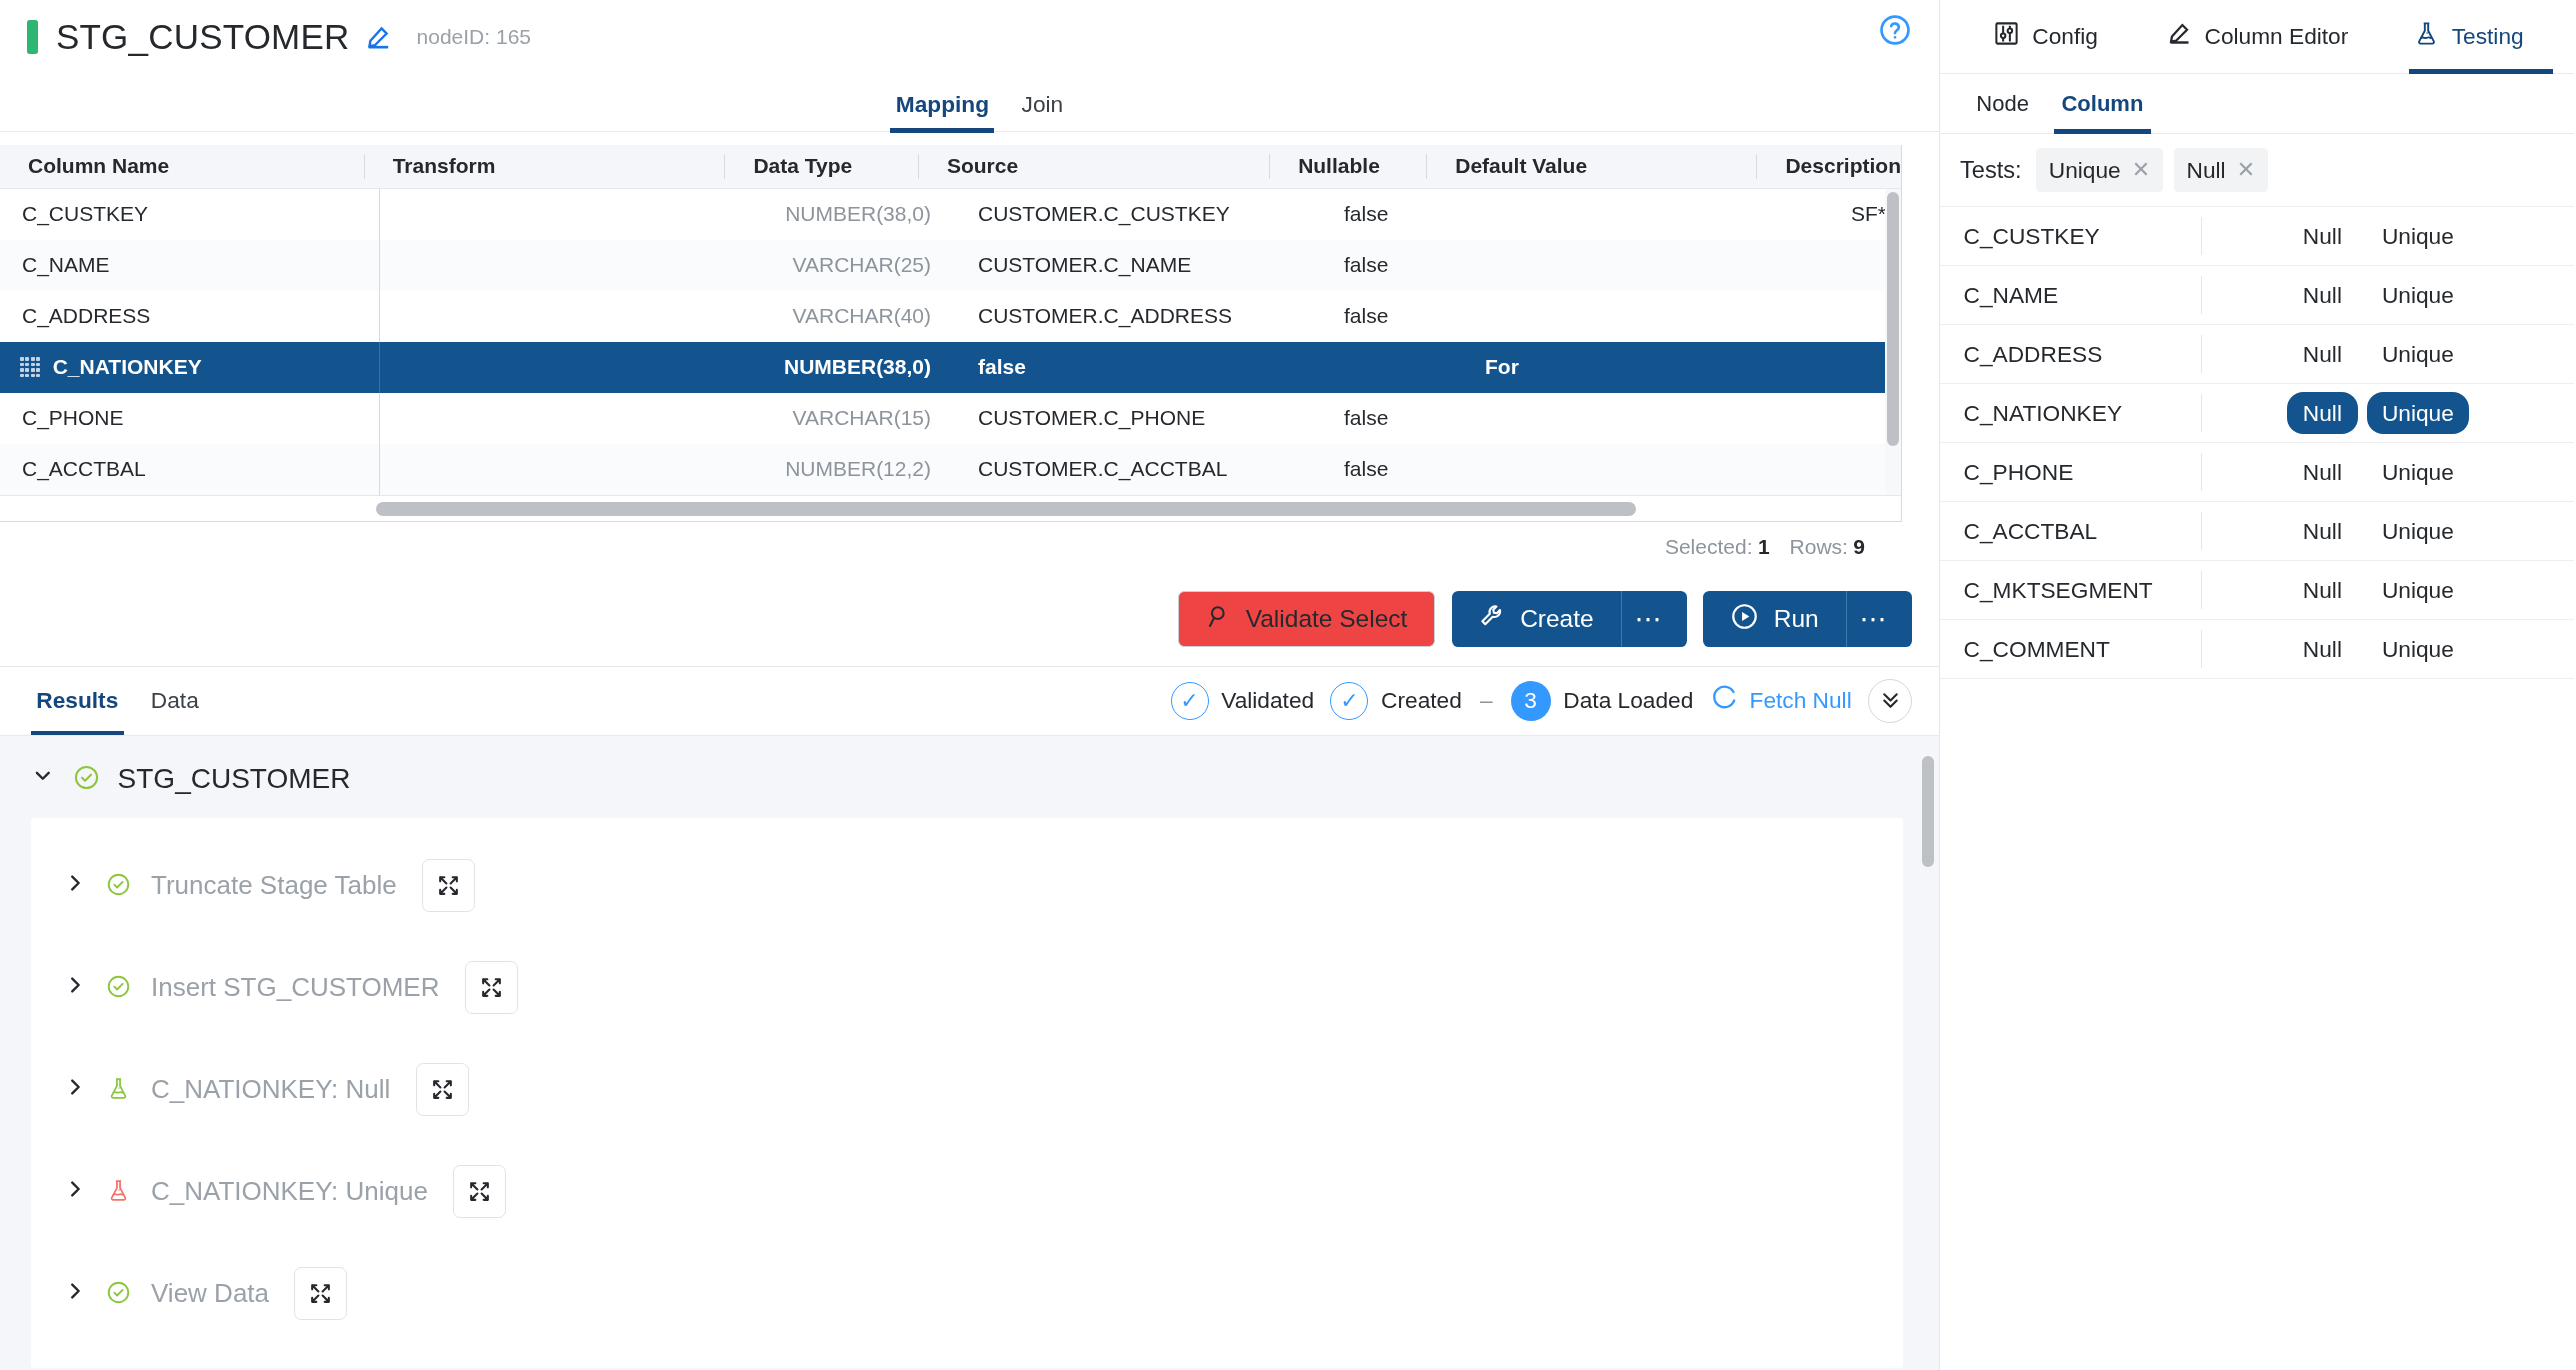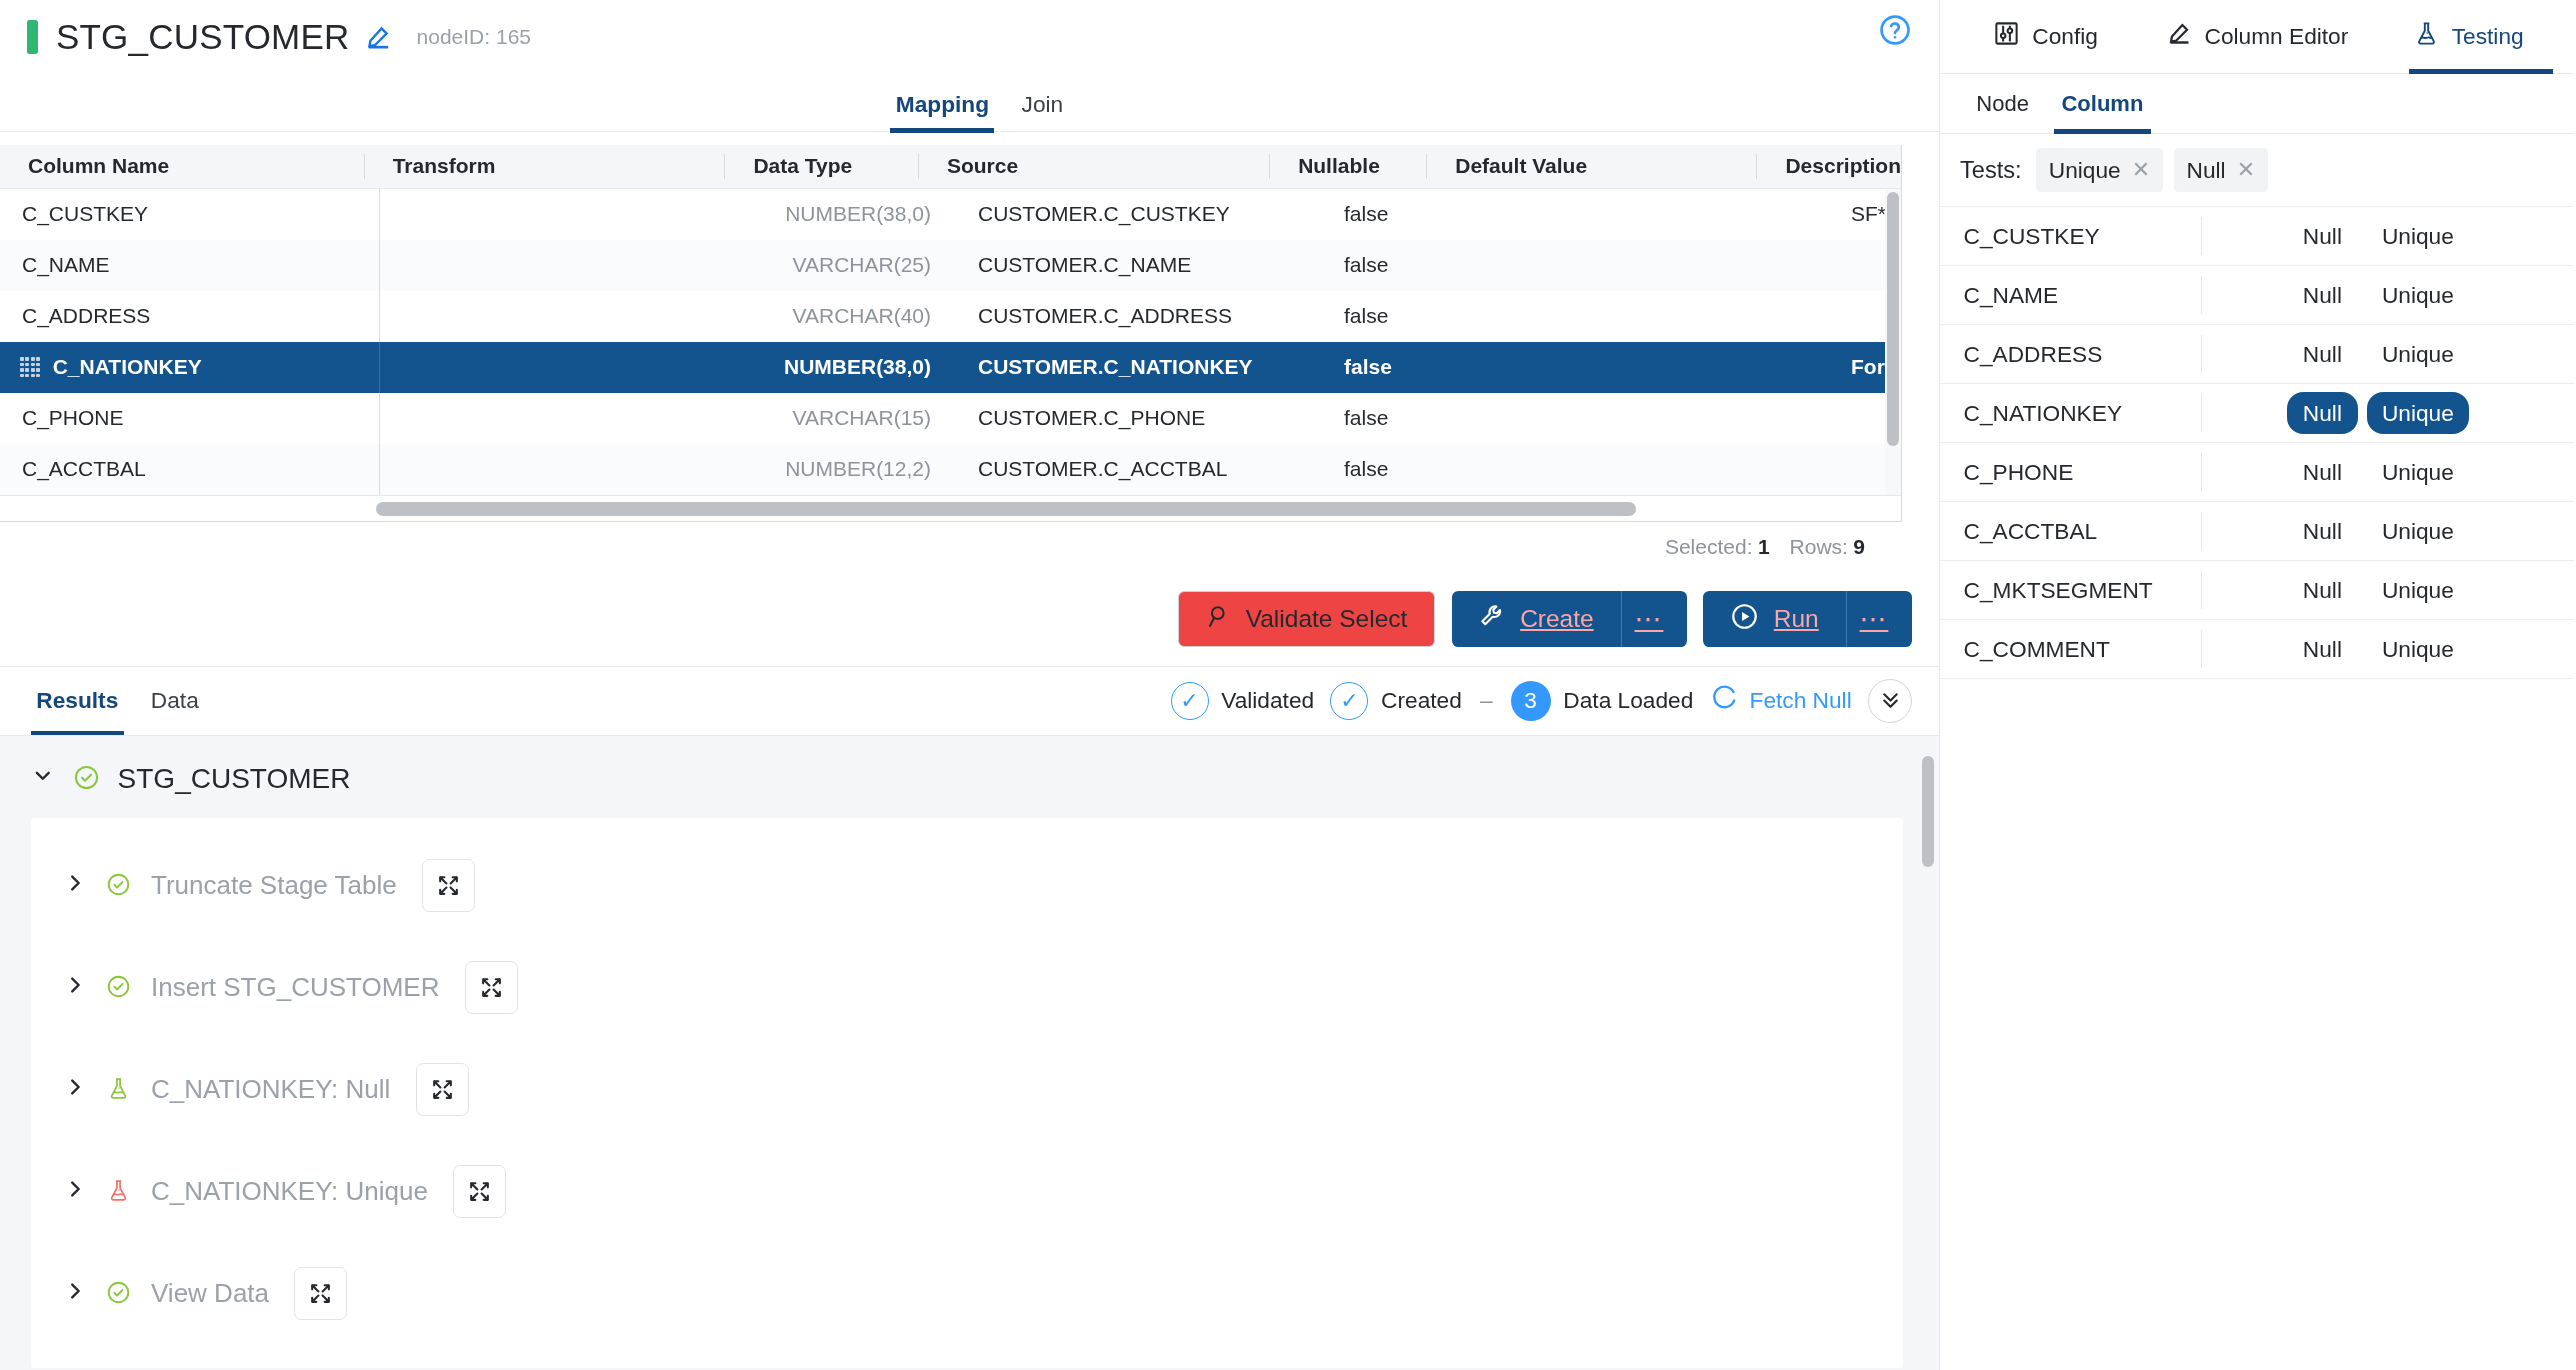--- a/index.html
+++ b/index.html
@@ -77,21 +77,21 @@
               padding-right: 27px; font-size: 21px; color: #8d949c; }
   .countrow b { color: #25292e; margin-left: 5.4px; margin-right: 20px; }
 
   
   .actions { height: 94px; display: flex; align-items: center; justify-content: flex-end;
              padding-right: 27px; gap: 16.3px; border-bottom: 1.8px solid #e3e6ea; flex:0 0 auto;}
   .btn { height: 56px; display: flex; align-items: center; border-radius: 6.3px;
          font-size: 24.5px; cursor: pointer; }
   .btn-outline { background: #ef4444; border: 0.9px solid #ccd1d7; color: #25292e;
                  padding: 0 27px; gap: 12.7px; }
-  .btn-primary { background: #13548f; color: #fca5a5; padding: 0 0 0 27px; gap: 14.5px; text-decoration: underline; }
+  .btn-primary { background: #13548f; color: #ffffff; padding: 0 0 0 27px; gap: 14.5px; }
   .btn-primary .lbl { margin-right: 12.7px; }
   .btn-dots { padding: 0 23.6px 0 12.7px; border-left: 0.9px solid #3d7ab4; height: 56px;
               display: flex; align-items: center; font-size: 27px; letter-spacing: 1.8px; }
 
   
   .results { flex: 1 1 auto; display: flex; flex-direction: column; min-height: 0; }
   .resbar { height: 69px; display: flex; align-items: center; border-bottom: 1.8px solid #e8eaed;
             padding-left: 20px; position: relative; flex: 0 0 auto; }
   .rtab { font-size: 22.7px; padding: 0 16.3px 0 16.3px; color: #3b4148; cursor: pointer;
           position: relative; height: 69px; display: flex; align-items: center; }
@@ -255,21 +255,20 @@
                   <i></i>
                   <i></i>
                   <i></i>
                   <i></i>
                   <i></i>
               </span>
               <span>C_NATIONKEY</span>
             </div>
             <div class="cell c-transform" style="width:376px;"></div>
             <div class="cell c-type" style="width:201px;">NUMBER(38,0)</div>
-            <div class="cell c-source" style="width:366px;">CUSTOMER.C_NATIONKEY</div>
             <div class="cell c-null" style="width:163px;">false</div>
             <div class="cell" style="width:344px;"></div>
             <div class="cell c-desc" style="width:auto;">For</div>
           </div>
 
           <div class="grow">
             <div class="cell c-name" style="width:379px;">C_PHONE</div>
             <div class="cell c-transform" style="width:376px;"></div>
             <div class="cell c-type" style="width:201px;">VARCHAR(15)</div>
             <div class="cell c-source" style="width:366px;">CUSTOMER.C_PHONE</div>

